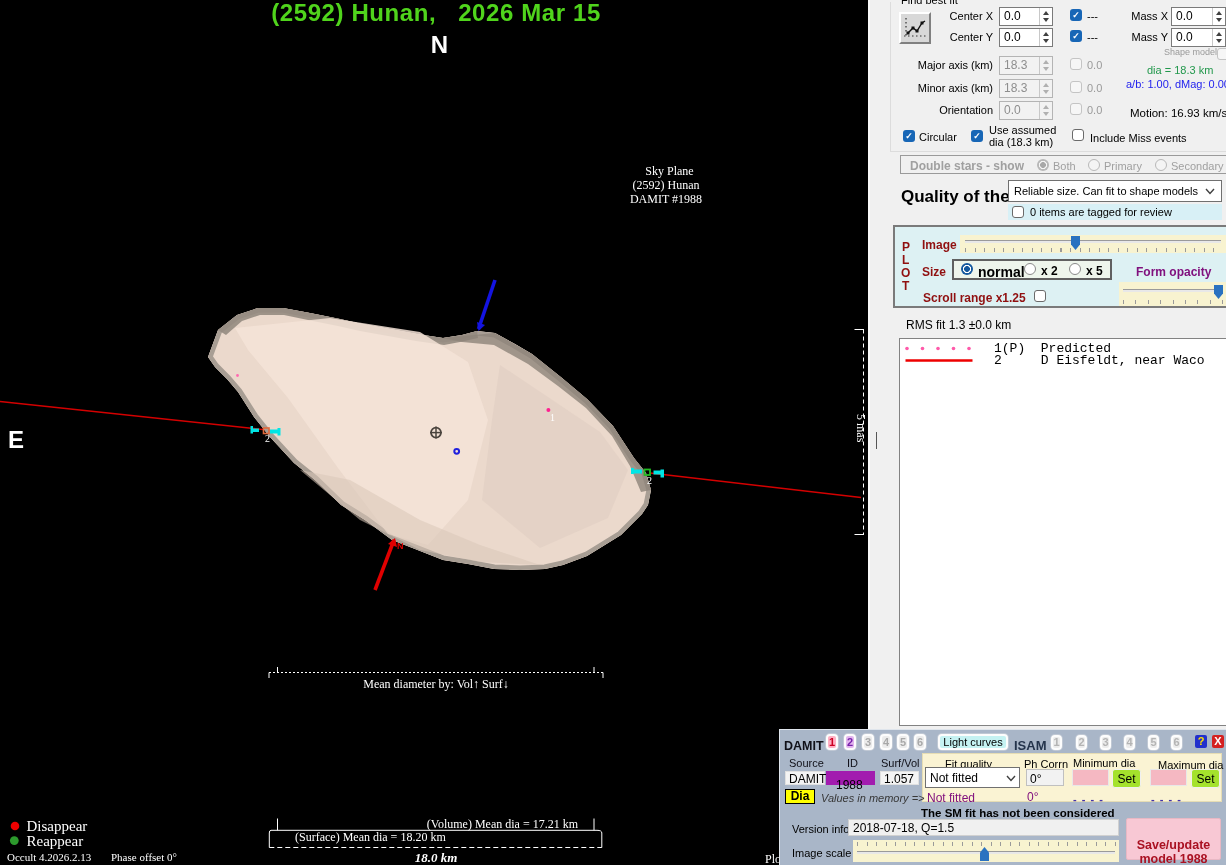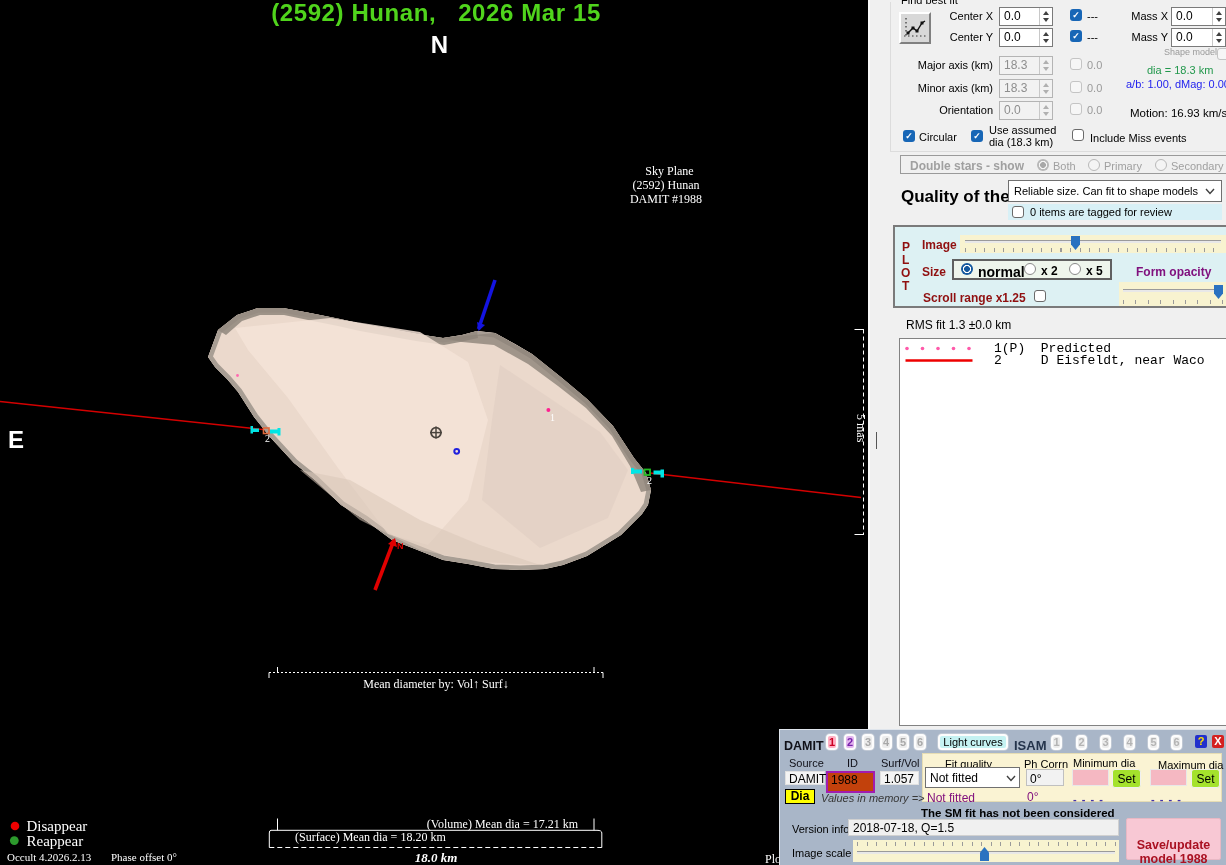--- a/index.html
+++ b/index.html
@@ -319,21 +319,21 @@
 
   <div class="lbl" style="left:9px; top:27px; color:#101018;">Source</div>
   <div class="lbl" style="left:67px; top:27px; color:#101018;">ID</div>
   <div class="lbl" style="left:101px; top:27px; color:#101018;">Surf/Vol</div>
   <div class="lbl" style="left:165px; top:28px;">Fit quality</div>
   <div class="lbl" style="left:244px; top:28px;">Ph Corrn</div>
   <div class="lbl" style="left:293px; top:27px;">Minimum dia</div>
   <div class="lbl" style="left:378px; top:29px;">Maximum dia</div>
 
   <div class="abs" style="left:5px; top:41px; width:40px; height:14px; background:#f4f4f4; border:1px solid #e0e0e0; font:12px 'Liberation Sans'; padding-left:3px;">DAMIT</div>
-  <div class="abs" style="left:46px; top:41px; width:49px; height:22px; background:#c2410c; border:2px solid #a21caf; font:12px 'Liberation Sans'; padding-left:3px;">1988</div>
+  <div class="abs" style="left:46px; top:41px; width:49px; height:14px; background:#7dd3fc; border:7px solid #a21caf; font:12px 'Liberation Sans'; padding-left:3px;">1988</div>
   <div class="abs" style="left:100px; top:41px; width:39px; height:14px; background:#f4f4f4; border:1px solid #e0e0e0; font:12px 'Liberation Sans'; padding-left:3px;">1.057</div>
 
   <div class="abs" style="left:145px; top:37px; width:95px; height:21px; background:#fff; border:1px solid #707070;">
     <div class="lbl" style="left:4px; top:3px; font-size:12px;">Not fitted</div>
     <svg class="abs" style="right:3px; top:7px;" width="10" height="7">
         <polyline points="1,1 5,5.5 9,1" fill="none" stroke="#404040" stroke-width="1.4"></polyline>
       </svg>
   </div>
   <div class="abs" style="left:246px; top:39px; width:38px; height:17px; background:#f2f2f2; border:1px solid #c0c0c0; font:12px 'Liberation Sans'; padding:2px 0 0 3px;">0°</div>
   <div class="pinkbox" style="left:292px; top:39px; width:37px; height:17px;"></div>

